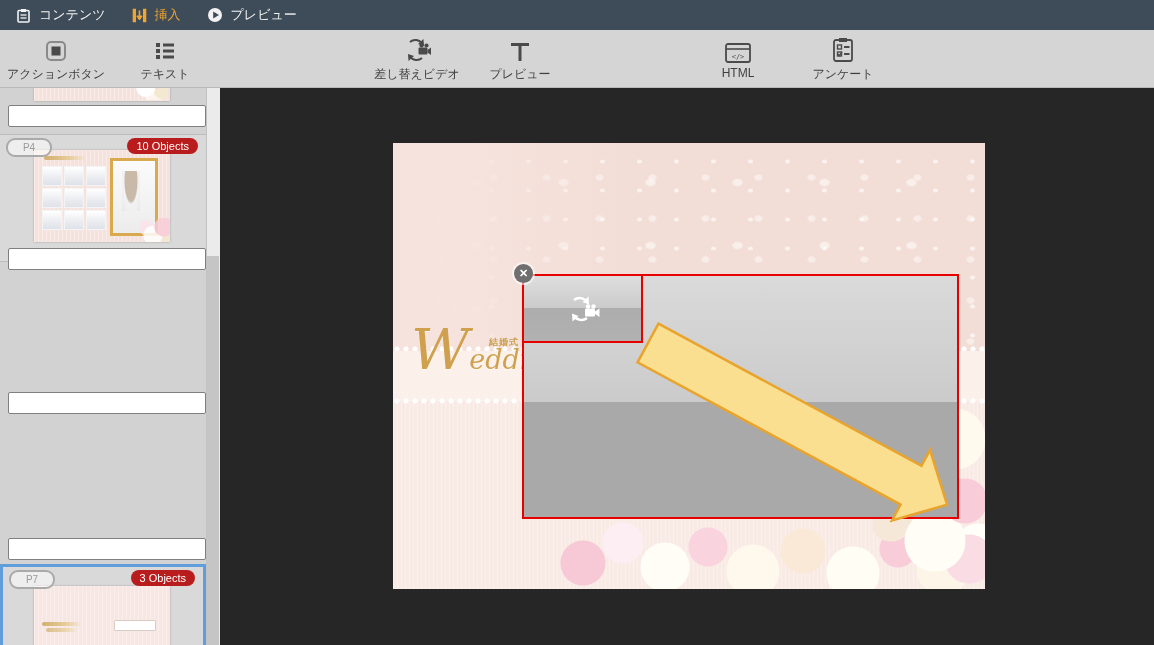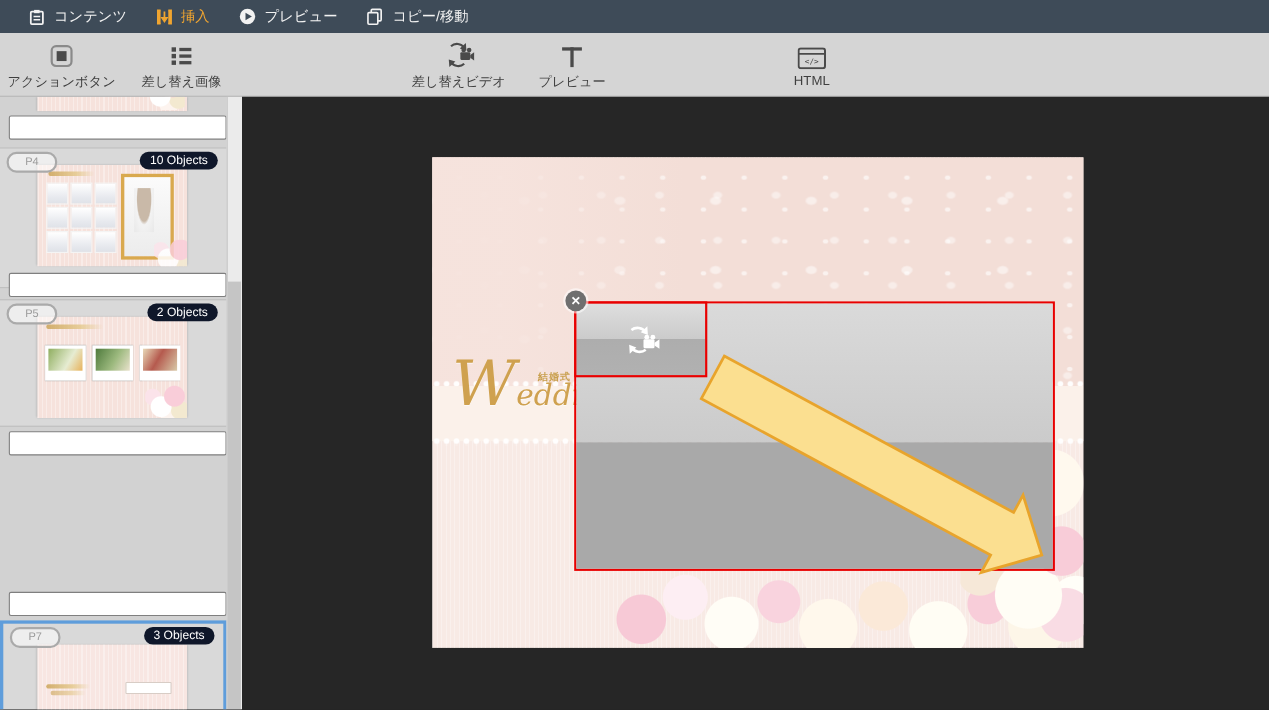--- a/index.html
+++ b/index.html
@@ -1,21 +1,21 @@
 <!DOCTYPE html>
 <html><head>
 <meta charset="utf-8">
 <style>
   html,body{margin:0;padding:0;width:1154px;height:645px;overflow:hidden;
     font-family:"Liberation Sans",sans-serif;background:#262626;}
   .app{position:relative;width:1154px;height:645px;}
 
   
   .menubar{position:absolute;left:0;top:0;width:1154px;height:30px;background:#3e4b58;
-    display:flex;align-items:center;padding-left:16px;box-sizing:border-box;}
+    display:flex;align-items:center;padding-left:6px;box-sizing:border-box;}
   .menu-item{display:flex;align-items:center;gap:8px;color:#f2f2f2;font-size:13px;
     padding:0 16px 0 10px;height:30px;cursor:default;white-space:nowrap;}
   .menu-item .mi{display:flex;align-items:center;}
   .menu-item.active{color:#f0a530;}
   .menu-item.active svg *{stroke:#f0a530;fill:#f0a530;}
 
   
   .toolbar{position:absolute;left:0;top:30px;width:1154px;height:58px;background:#d5d5d5;
     border-bottom:1px solid #b9b9b9;box-sizing:border-box;}
   .tool{position:absolute;top:5px;width:110px;height:50px;text-align:center;cursor:default;}
@@ -26,21 +26,21 @@
   .sidebar{position:absolute;left:0;top:88px;width:220px;height:557px;background:#d2d2d2;overflow:hidden;}
   .sb-scroll-track{position:absolute;right:0;top:0;width:14px;height:557px;background:#ebebeb;border-left:1px solid #c2c2c2;box-sizing:border-box;}
   .sb-scroll-thumb{position:absolute;right:1px;top:168px;width:12px;height:389px;background:#c5c5c5;}
   .page-card{position:absolute;left:0;width:206px;background:#d9d9d9;
     border-top:1px solid #bdbdbd;border-bottom:1px solid #bdbdbd;box-sizing:border-box;}
   .page-card.selected{border:3px solid #5f9ddb;}
   .pbadge{position:absolute;left:6px;top:3px;width:42px;height:15px;border:2px solid #aaaaaa;
     border-radius:9px;background:rgba(255,255,255,.55);color:#9a9a9a;font-size:10px;
     display:flex;align-items:center;justify-content:center;z-index:3;}
   .obadge{position:absolute;right:8px;top:3px;height:16px;padding:0 9px;border-radius:9px;
-    background:#0f172a;color:#fff;font-size:11px;display:flex;align-items:center;z-index:3;}
+    background:#b91c1c;color:#fff;font-size:11px;display:flex;align-items:center;z-index:3;}
   .title-input{position:absolute;left:8px;width:188px;height:20px;border:1px solid #7f7f7f;
     background:#fff;border-radius:2px;font-size:11px;padding:0 4px;}
   
   .thumb{position:absolute;left:34px;width:136px;height:92px;
     background-color:#f6e2dc;
     background-image:repeating-linear-gradient(90deg,rgba(255,255,255,.35) 0 1px,rgba(255,255,255,0) 1px 4px);
     box-shadow:0 0 2px rgba(0,0,0,.25);overflow:hidden;}
   .gold-squiggle{position:absolute;height:4px;border-radius:2px;
     background:linear-gradient(90deg,#c9a050,#e3c788 60%,rgba(227,199,136,0));opacity:.8;}
   .bloom{position:absolute;
@@ -157,29 +157,20 @@
     </div>
     <div class="menu-item">
       <span class="mi">
         <svg width="16" height="16" viewBox="0 0 16 16">
             <circle cx="8" cy="8" r="7" fill="#f2f2f2"></circle>
             <polygon points="6.2,4.5 12,8 6.2,11.5" fill="#3e4b58"></polygon>
           </svg>
       </span>
       <span>プレビュー</span>
     </div>
-    <div class="menu-item">
-      <span class="mi">
-        <svg width="16" height="16" viewBox="0 0 16 16">
-            <rect x="4.5" y="1.5" width="9" height="10.5" rx="1" fill="none" stroke="#f2f2f2" stroke-width="1.5"></rect>
-            <rect x="1.5" y="4.5" width="9" height="10.5" rx="1" fill="#3e4b58" stroke="#f2f2f2" stroke-width="1.5"></rect>
-          </svg>
-      </span>
-      <span>コピー/移動</span>
-    </div>
   </div>
 
   <div class="toolbar">
     <div class="tool" style="left:1px">
       <div class="ticon">
         <svg width="24" height="24" viewBox="0 0 24 24">
             <rect x="3" y="3" width="18" height="18" rx="4" fill="none" stroke="#8a8a8a" stroke-width="2"></rect>
             <rect x="7.5" y="7.5" width="9" height="9" fill="#4a4a4a"></rect>
           </svg>
       </div>
@@ -191,21 +182,21 @@
             <g fill="#4a4a4a">
               <rect x="3" y="4" width="4" height="4"></rect>
               <rect x="10" y="4.5" width="11" height="3"></rect>
               <rect x="3" y="10" width="4" height="4"></rect>
               <rect x="10" y="10.5" width="11" height="3"></rect>
               <rect x="3" y="16" width="4" height="4"></rect>
               <rect x="10" y="16.5" width="11" height="3"></rect>
             </g>
           </svg>
       </div>
-      <div class="tlabel">差し替え画像</div>
+      <div class="tlabel">テキスト</div>
     </div>
     <div class="tool" style="left:362px">
       <div class="ticon">
         <svg width="30" height="26" viewBox="0 0 30 26">
             <g fill="none" stroke="#4a4a4a" stroke-width="2">
               <path d="M8 5 A8 8 0 0 1 20 6.5"></path>
               <path d="M20 21 A8 8 0 0 1 8 19.5"></path>
             </g>
             <polygon points="21.5,2 22,9 16,7" fill="#4a4a4a"></polygon>
             <polygon points="6.5,24 6,17 12,19" fill="#4a4a4a"></polygon>
@@ -229,20 +220,34 @@
     <div class="tool" style="left:683px">
       <div class="ticon">
         <svg width="26" height="20" viewBox="0 0 26 20">
             <rect x="1" y="1" width="24" height="18" rx="2" fill="none" stroke="#4a4a4a" stroke-width="1.8"></rect>
             <line x1="1" y1="6" x2="25" y2="6" stroke="#4a4a4a" stroke-width="1.6"></line>
             <text x="13" y="15.5" text-anchor="middle" font-size="7" font-family="DejaVu Sans Mono, monospace" fill="#4a4a4a">&lt;/&gt;</text>
           </svg>
       </div>
       <div class="tlabel">HTML</div>
     </div>
+    <div class="tool" style="left:788px">
+      <div class="ticon">
+        <svg width="22" height="26" viewBox="0 0 22 26">
+            <rect x="2" y="3" width="18" height="21" rx="2" fill="none" stroke="#4a4a4a" stroke-width="1.8"></rect>
+            <rect x="7" y="1" width="8" height="4" fill="#4a4a4a"></rect>
+            <rect x="5.5" y="8" width="4" height="4" fill="none" stroke="#4a4a4a" stroke-width="1.4"></rect>
+            <rect x="12" y="9" width="5.5" height="2" fill="#4a4a4a"></rect>
+            <rect x="5.5" y="15" width="4" height="4" fill="none" stroke="#4a4a4a" stroke-width="1.4"></rect>
+            <path d="M6 17 l1.4 1.6 L10 14.8" fill="none" stroke="#4a4a4a" stroke-width="1.4"></path>
+            <rect x="12" y="16" width="5.5" height="2" fill="#4a4a4a"></rect>
+          </svg>
+      </div>
+      <div class="tlabel">アンケート</div>
+    </div>
   </div>
 
   <div class="sidebar">
 
     <div>
       <div class="thumb" style="top:0;height:13px">
         <div class="bloom" style="right:2px;top:-18px;width:36px;height:30px"></div>
       </div>
       <input class="title-input" style="top: 17px;" value="">
     </div>
@@ -262,37 +267,20 @@
             <i></i>
             <i></i>
             <i></i>
           </div>
         <div class="t4-frame"></div>
         <div class="bloom" style="right:-4px;bottom:-6px;width:34px;height:30px;opacity:.85"></div>
       </div>
     </div>
     <input class="title-input" style="top: 160px;" value="">
 
-    <div class="page-card" style="top:184px;height:116px">
-      <div class="pbadge">P5</div>
-      <div class="obadge">2 Objects</div>
-      <div class="thumb" style="top:15px">
-        <div class="gold-squiggle" style="left:8px;top:7px;width:52px"></div>
-        <div class="t5-photo" style="left:7px">
-            <i style="background:linear-gradient(120deg,#8fae60,#e6ecd2 60%,#e8b25a)"></i>
-          </div>
-        <div class="t5-photo" style="left:50px">
-            <i style="background:linear-gradient(120deg,#4e7a3c,#9cb97e 55%,#e9e2cc)"></i>
-          </div>
-        <div class="t5-photo" style="left:93px">
-            <i style="background:linear-gradient(120deg,#e8d9b8,#b55a4e 45%,#d8c9a8)"></i>
-          </div>
-        <div class="bloom" style="right:0px;bottom:-4px;width:38px;height:34px"></div>
-      </div>
-    </div>
     <input class="title-input" style="top: 304px;" value="">
 
     <input class="title-input" style="top: 450px;" value="">
 
     <div class="page-card selected" style="top:476px;height:150px">
       <div class="pbadge">P7</div>
       <div class="obadge">3 Objects</div>
       <div class="thumb" style="top:19px;left:31px;height:120px;background-color:#f8e6e2">
         <div class="gold-squiggle" style="left:8px;top:36px;width:40px"></div>
         <div class="gold-squiggle" style="left:12px;top:42px;width:32px;opacity:.6"></div>

